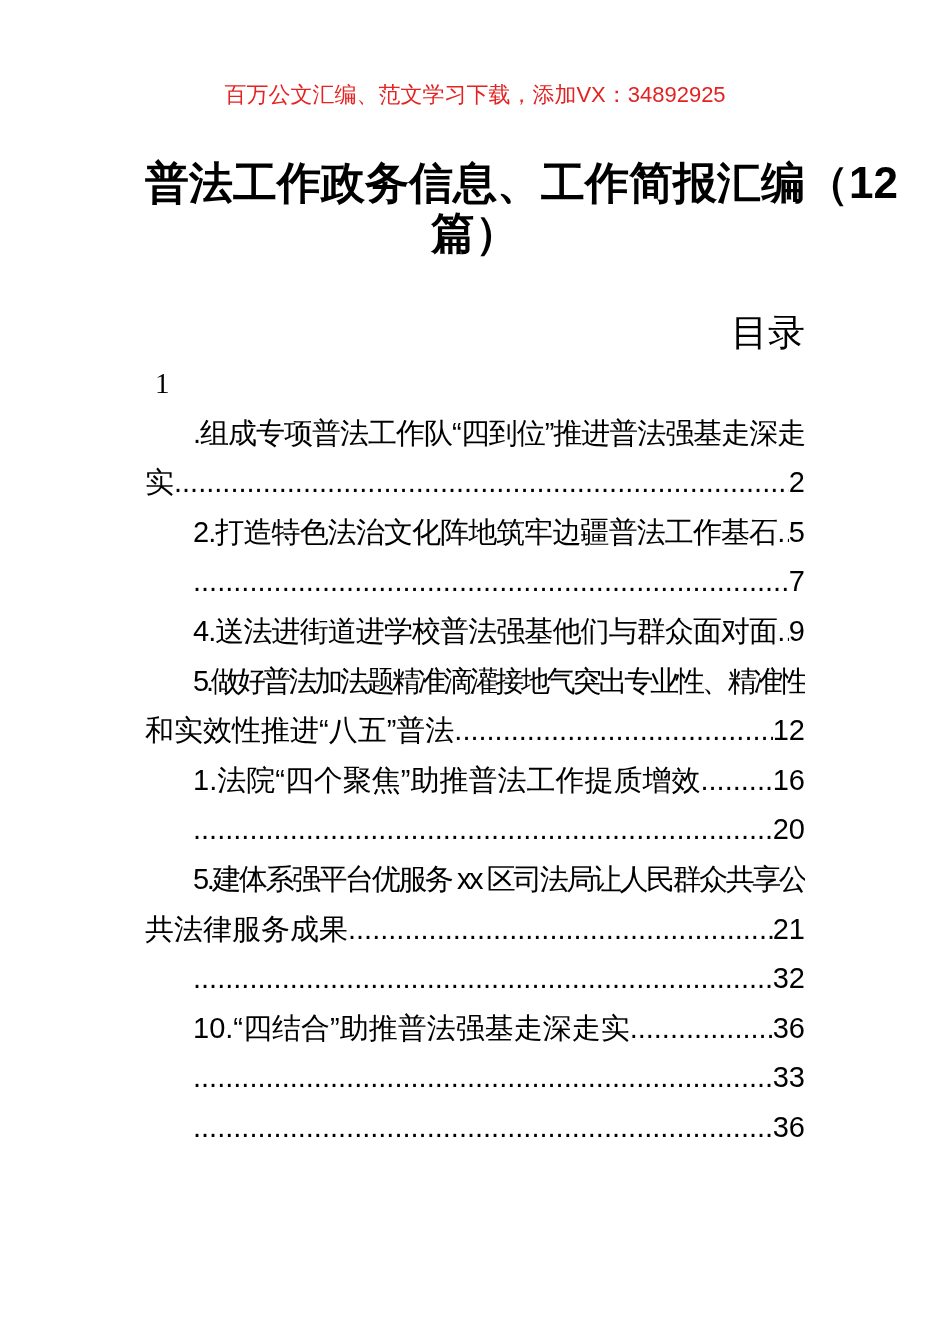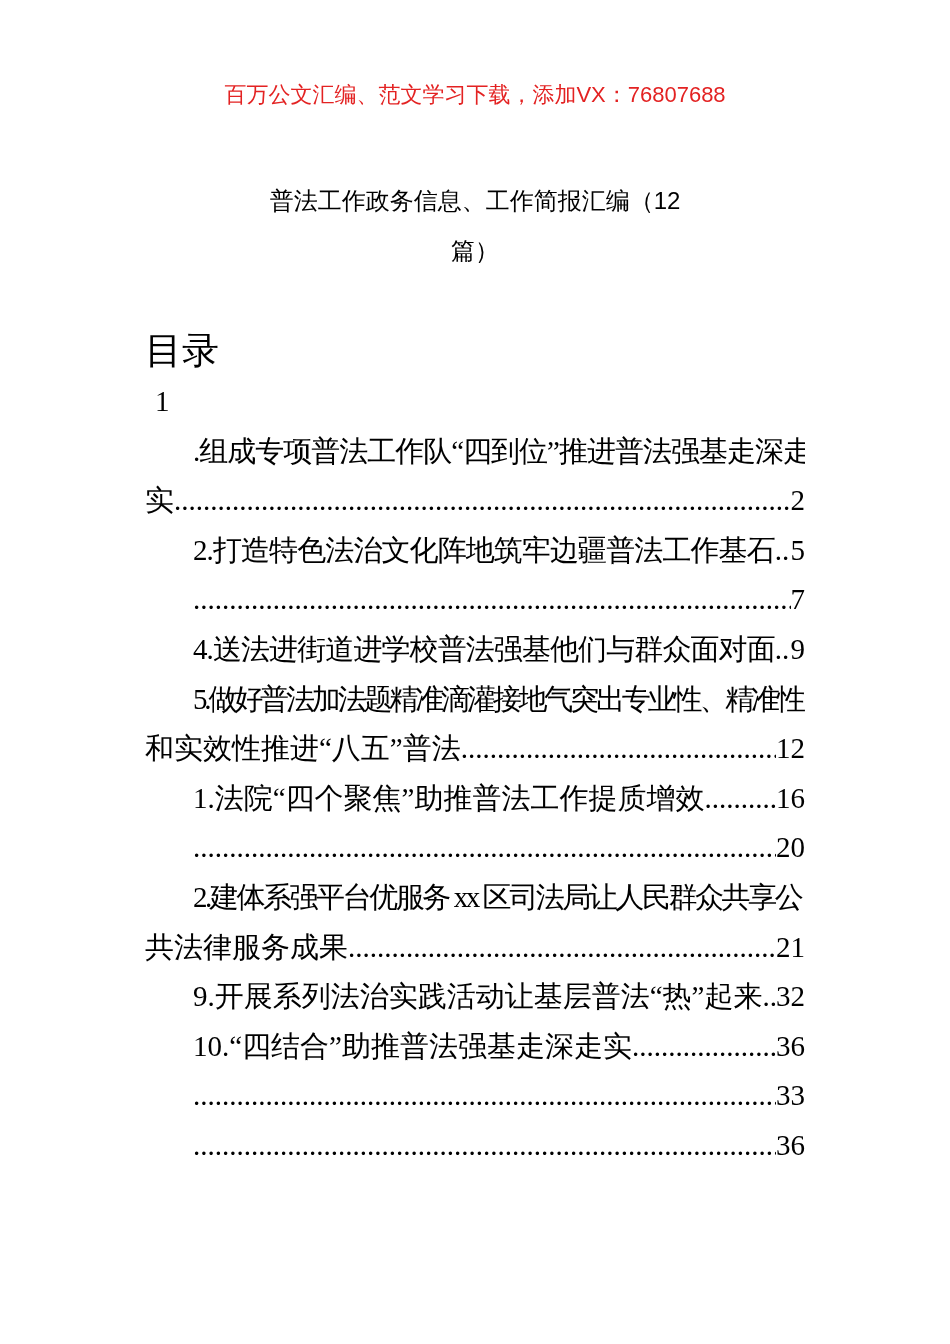--- a/index.html
+++ b/index.html
@@ -14,63 +14,62 @@
 
   .banner {
     padding-top: 81px;
     font-size: 22px;
     line-height: 28px;
     text-align: center;
     white-space: nowrap;
   }
 
   .title {
-    margin: 67px 0 0 0;
-    font-size: 24px;
+    margin: 49px 0 0 0;
+    font-size: 44px;
     line-height: 50px;
-    font-weight: 400;
+    font-weight: 700;
     text-align: center;
   }
   .title .title-line { display: block; white-space: nowrap; }
 
   .toc-heading {
     margin: 52px 0 0 0;
     font-size: 37px;
     line-height: 46px;
     font-weight: 400;
-    text-align: left;
+    text-align: right;
   }
 
   .toc { margin-top: 3px; font-size: 29px; }
   .toc-entry { margin: 0; }
   .toc-line {
     height: 49.6px;
     line-height: 49.6px;
     display: flex;
     align-items: baseline;
     white-space: nowrap;
     overflow: hidden;
-    font-family: Liberation Serif, serif;
   }
   .toc-line.indent { padding-left: 48px; }
   .toc-line.number {
     padding-left: 10px;
     font-family: "Liberation Serif", "DejaVu Serif", serif;
   }
   .toc-line.fill { display: block; }
   .toc-line.fill .t { display: inline-block; }
   .t { flex: 0 0 auto; }
   .leader { flex: 1 1 auto; min-width: 0; overflow: hidden; }
   .pg { flex: 0 0 auto; }
 </style>
 </head>
 <body>
 
 <div class="doc">
-  <div class="banner" style="color: rgb(227, 34, 34);">百万公文汇编、范文学习下载，添加VX：76807688</div>
+  <div class="banner" style="color: rgb(227, 34, 34);">百万公文汇编、范文学习下载，添加VX：34892925</div>
 
   <h1 class="title">
     <span class="title-line">普法工作政务信息、工作简报汇编（12</span>
     <span class="title-line">篇）</span>
   </h1>
 
   <h2 class="toc-heading">目录</h2>
 
   <div class="toc">
       <div class="toc-entry">
@@ -117,30 +116,29 @@
           <span class="pg">16</span>
         </div>
       </div>
       <div class="toc-entry">
         <div class="toc-line indent">
           <span class="leader">......................................................................................................................................................</span>
           <span class="pg">20</span>
         </div>
       </div>
       <div class="toc-entry">
-        <div class="toc-line fill indent"><span class="t" style="letter-spacing: -2.44444px;">2.建体系强平台优服务 xx 区司法局让人民群众共享公</span></div>
+        <div class="toc-line fill indent"><span class="t" style="letter-spacing: -2.44444px;">5.建体系强平台优服务 xx 区司法局让人民群众共享公</span></div>
         <div class="toc-line flush">
           <span class="t">共法律服务成果</span>
           <span class="leader">......................................................................................................................................................</span>
           <span class="pg">21</span>
         </div>
       </div>
       <div class="toc-entry">
         <div class="toc-line indent">
-          <span class="t">9.开展系列法治实践活动让基层普法“热”起来</span>
           <span class="leader">......................................................................................................................................................</span>
           <span class="pg">32</span>
         </div>
       </div>
       <div class="toc-entry">
         <div class="toc-line indent">
           <span class="t">10.“四结合”助推普法强基走深走实</span>
           <span class="leader">......................................................................................................................................................</span>
           <span class="pg">36</span>
         </div>

